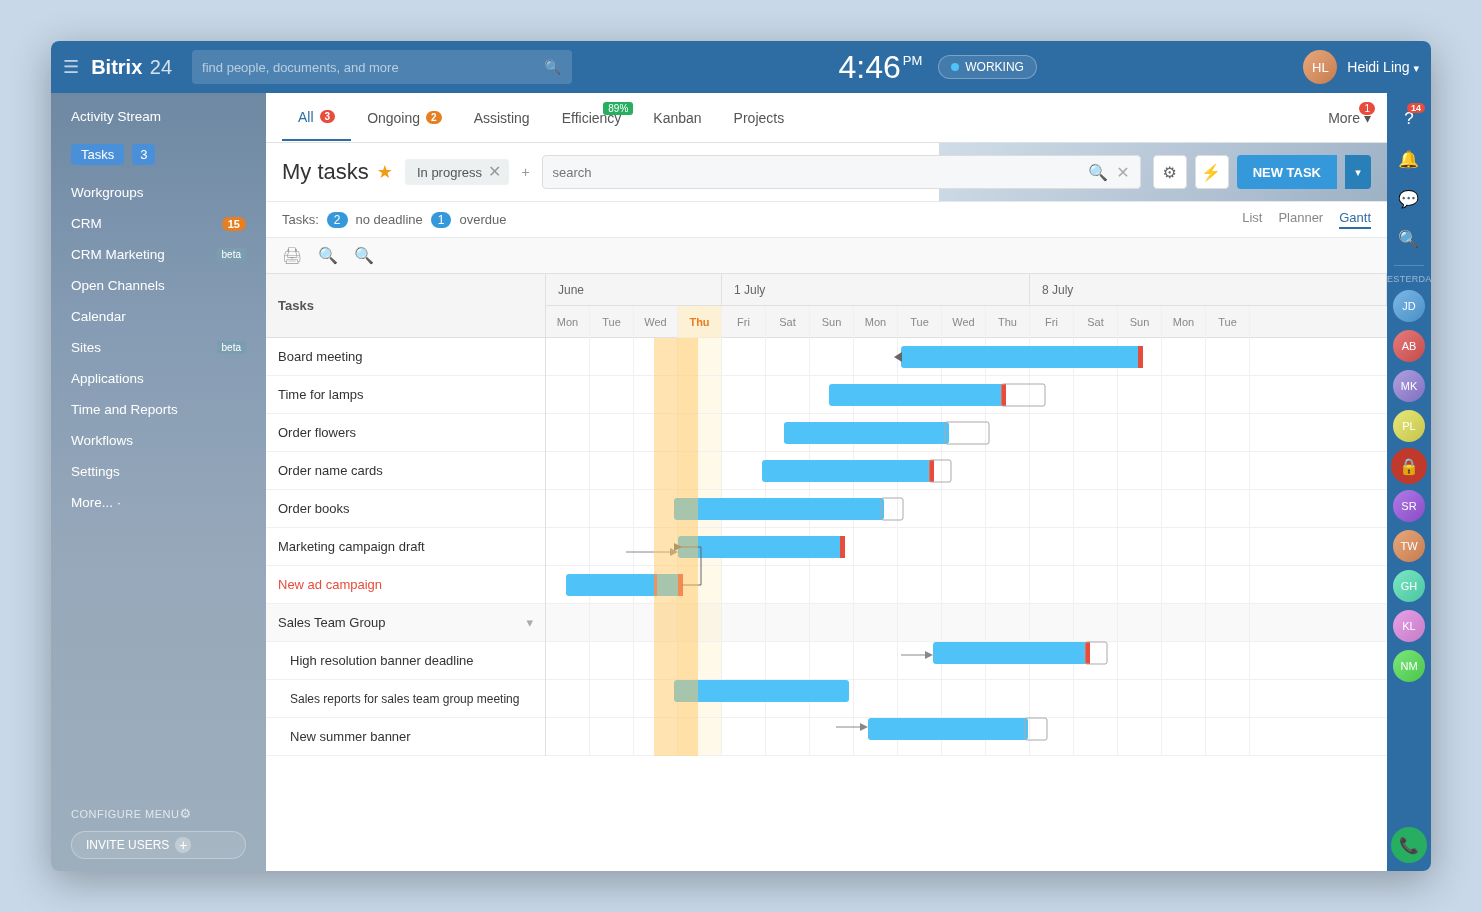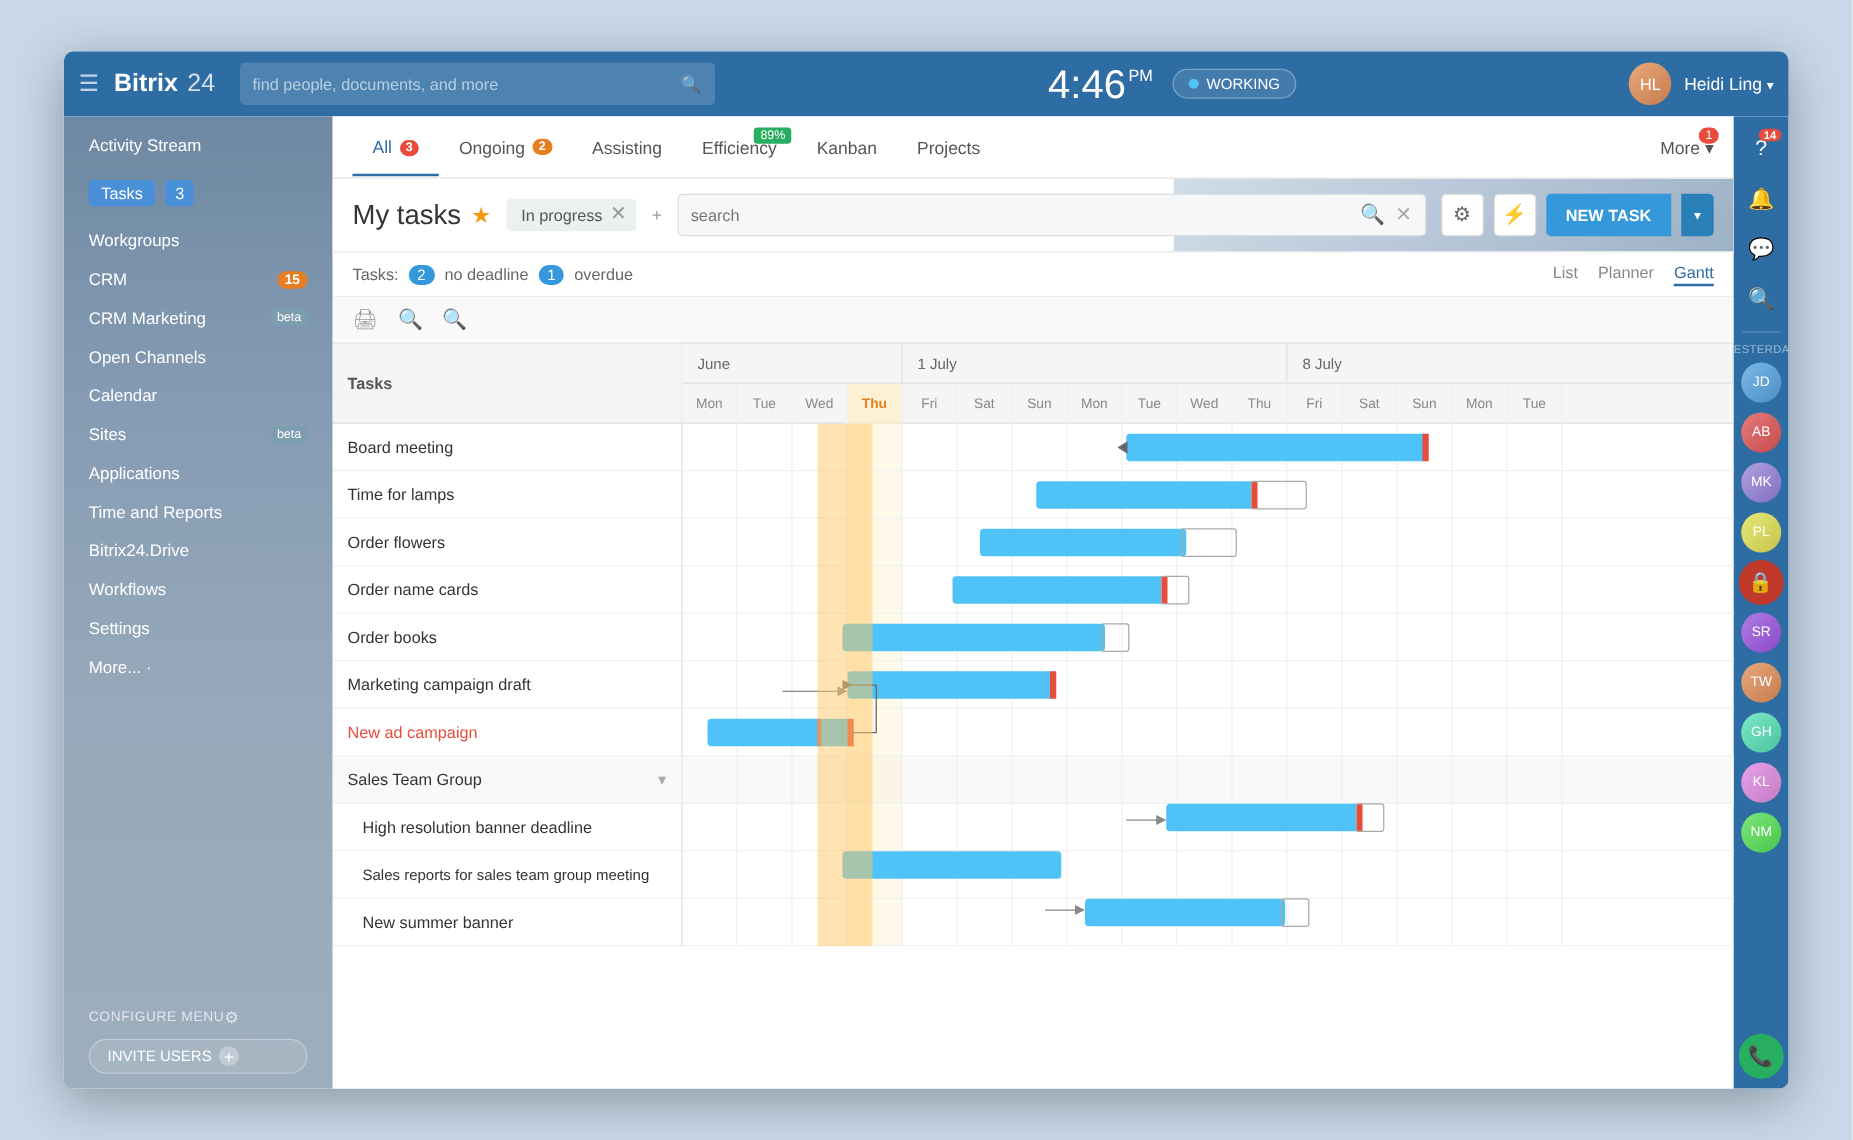--- a/index.html
+++ b/index.html
@@ -289,21 +289,20 @@
       cursor: pointer;
       position: relative;
       display: flex;
       align-items: center;
       gap: 6px;
       white-space: nowrap;
     }
     .tab.active {
       color: #2e6da4;
       border-bottom: 2px solid #2e6da4;
-      align-items: flex-end;
     }
     .tab-badge {
       background: #e74c3c;
       color: white;
       border-radius: 10px;
       padding: 1px 5px;
       font-size: 10px;
       font-weight: 700;
     }
     .tab-badge.orange { background: #e67e22; }
@@ -781,23 +780,20 @@
           <span>Sites</span>
           <span class="sidebar-label-badge">beta</span>
         </div>
         <div class="sidebar-item">
           <span>Applications</span>
         </div>
         <div class="sidebar-item">
           <span>Time and Reports</span>
         </div>
         <div class="sidebar-item">
-          <span>Bitrix24.Drive</span>
-        </div>
-        <div class="sidebar-item">
           <span>Workflows</span>
         </div>
         <div class="sidebar-item">
           <span>Settings</span>
         </div>
         <div class="sidebar-item">
           <span>More... ·</span>
         </div>
       </div>
       <div class="sidebar-footer">

